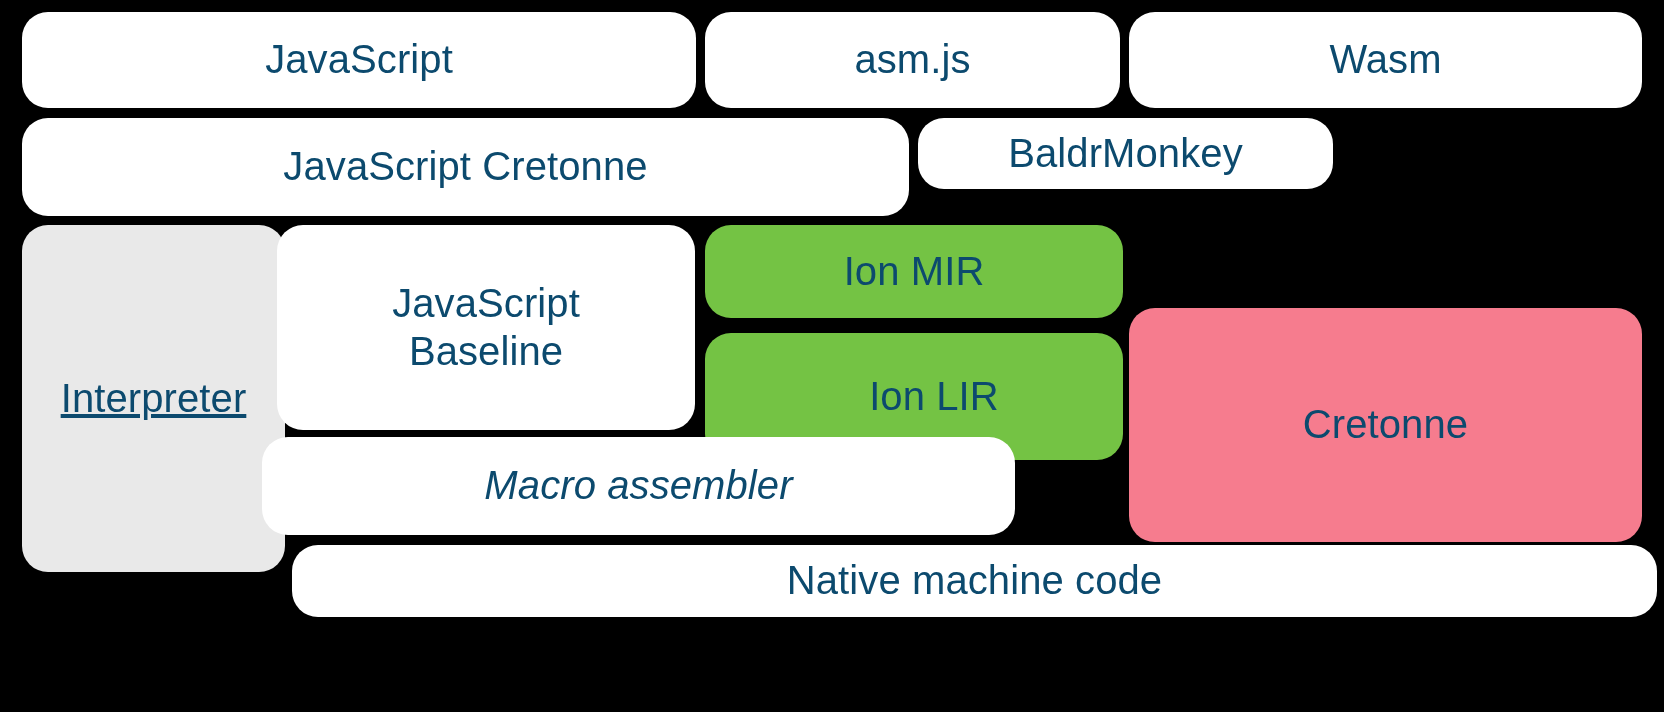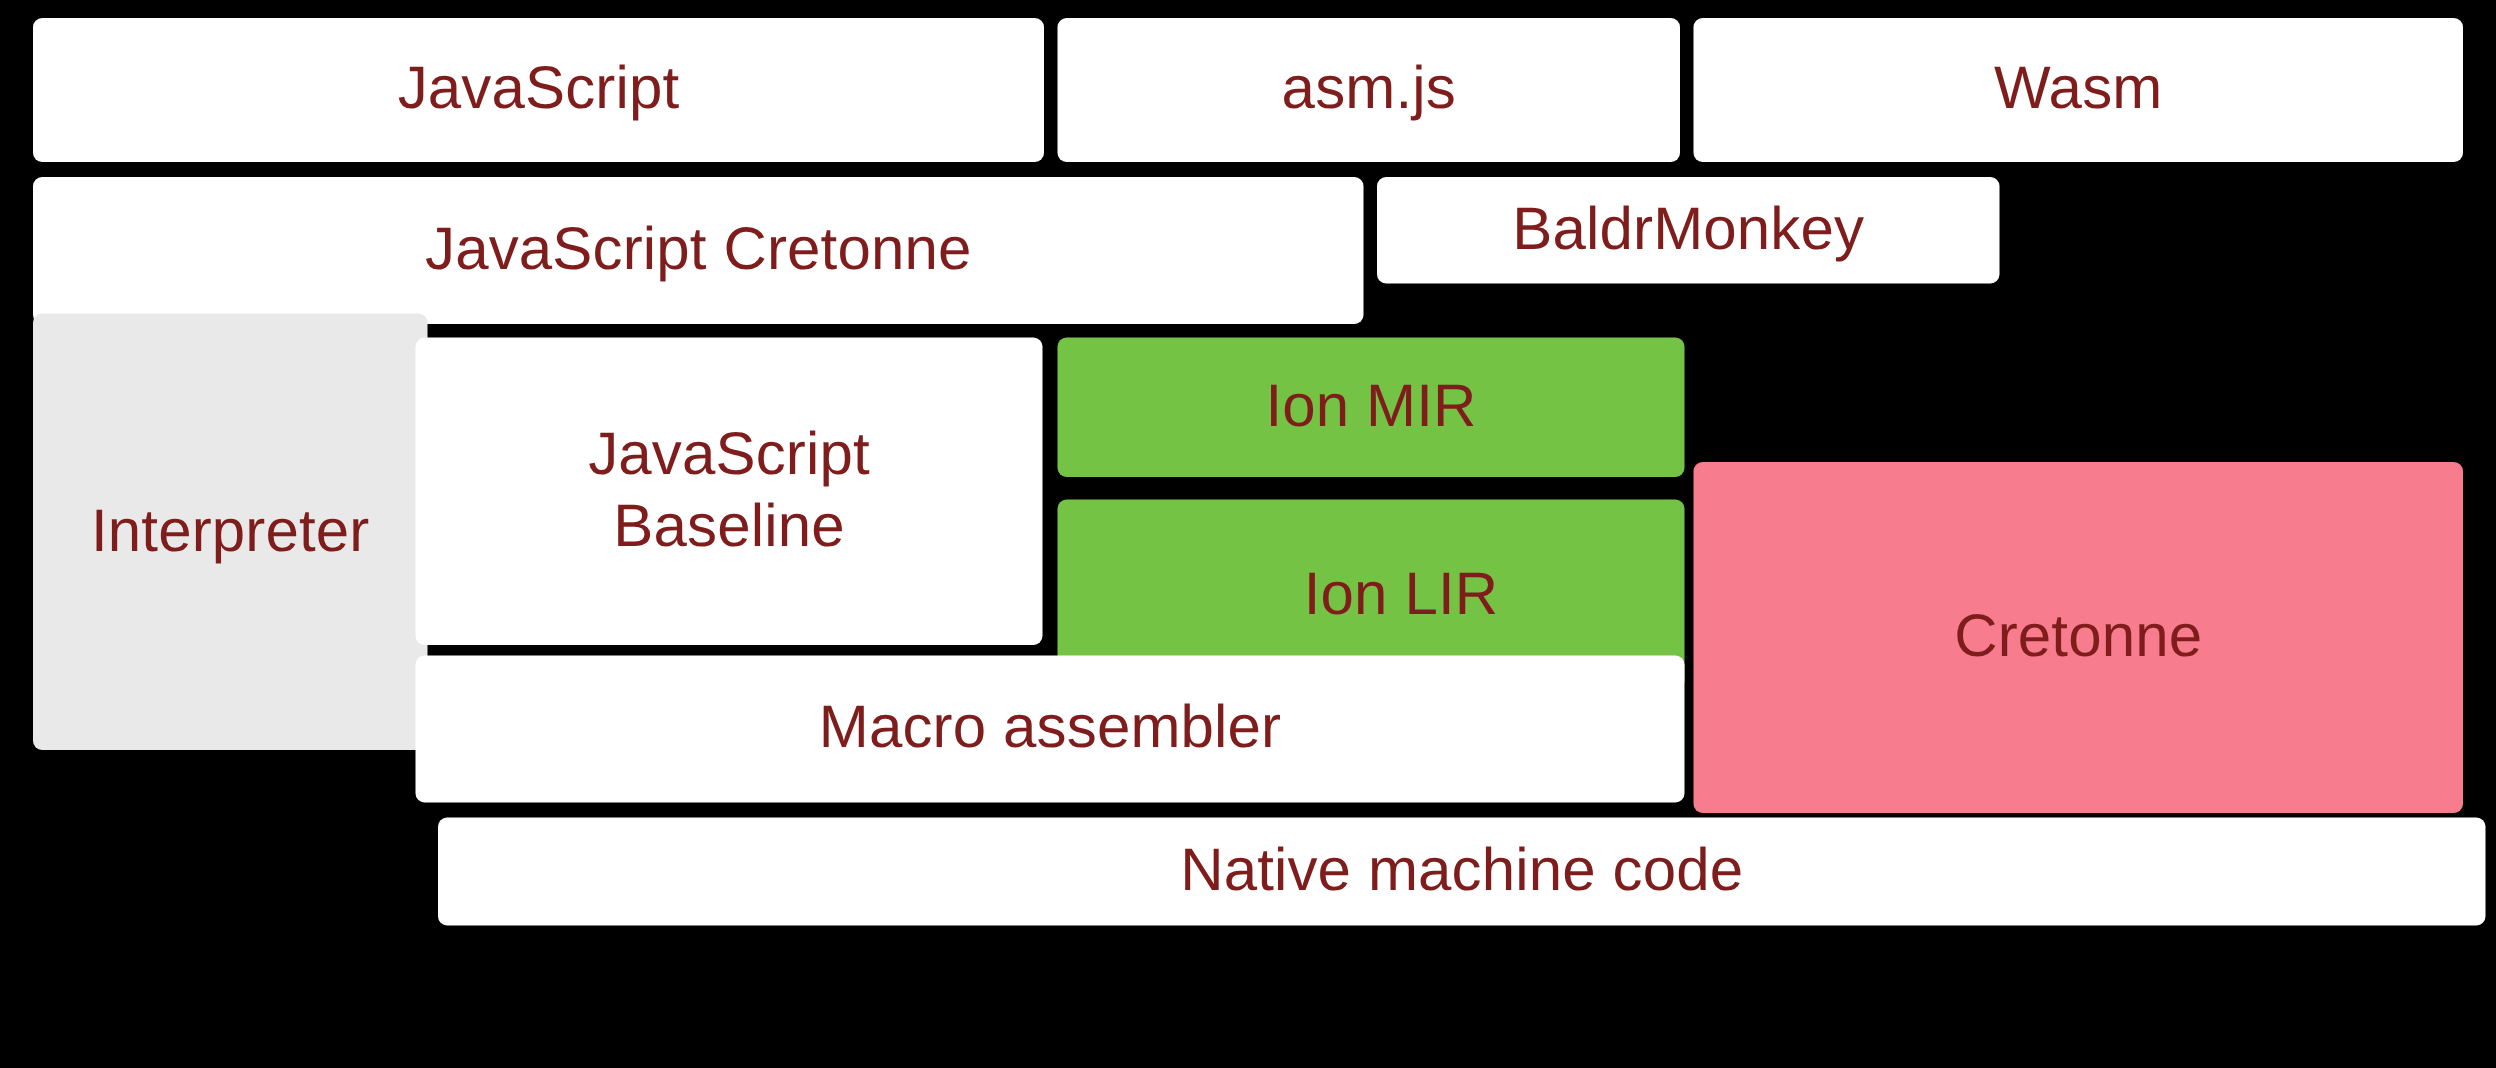--- a/index.html
+++ b/index.html
@@ -18,22 +18,22 @@
     background: #000000;
     overflow: hidden;
   }
   .node {
     position: absolute;
     box-sizing: border-box;
     display: flex;
     align-items: center;
     justify-content: center;
     text-align: center;
-    border-radius: 6px;
-    color: #7f1d1d;
+    border-radius: 26px;
+    color: #0c4a6e;
     font-family: "Liberation Sans", sans-serif;
     font-size: 40px;
     font-weight: 400;
     line-height: 1.18;
     letter-spacing: 0.1px;
     white-space: pre-line;
     user-select: none;
   }
   .fill-white { background: #ffffff; }
   .fill-gray  { background: #e9e9e9; }
@@ -48,28 +48,28 @@
   <div class="node fill-white" style="left:22px; top:12px; width:674px; height:96px;">JavaScript</div>
 
   <div class="node fill-white" style="left:705px; top:12px; width:415px; height:96px;">asm.js</div>
 
   <div class="node fill-white" style="left:1129px; top:12px; width:513px; height:96px;">Wasm</div>
 
   <div class="node fill-white" style="left:22px; top:118px; width:887px; height:98px;">JavaScript Cretonne</div>
 
   <div class="node fill-white" style="left:918px; top:118px; width:415px; height:71px;">BaldrMonkey</div>
 
-  <div class="node fill-gray" style="left:22px; top:209px; width:263px; height:291px;">Interpreter</div>
+  <div class="node fill-gray" style="left:22px; top:225px; width:263px; height:347px;text-decoration:underline;">Interpreter</div>
 
   <div class="node fill-white" style="left:277px; top:225px; width:418px; height:205px;">JavaScript
 Baseline</div>
 
   <div class="node fill-green" style="left:705px; top:225px; width:418px; height:93px;text-align:center;">Ion MIR</div>
 
   <div class="node fill-green" style="left:705px; top:333px; width:418px; height:127px;padding-left:40px;">Ion LIR</div>
 
   <div class="node fill-pink" style="left:1129px; top:308px; width:513px; height:234px;">Cretonne</div>
 
-  <div class="node fill-white" style="left:277px; top:437px; width:846px; height:98px;">Macro assembler</div>
+  <div class="node fill-white" style="left:262px; top:437px; width:753px; height:98px;font-style:italic;">Macro assembler</div>
 
   <div class="node fill-white" style="left:292px; top:545px; width:1365px; height:72px;">Native machine code</div>
 
 </div>
 
 </body></html>

